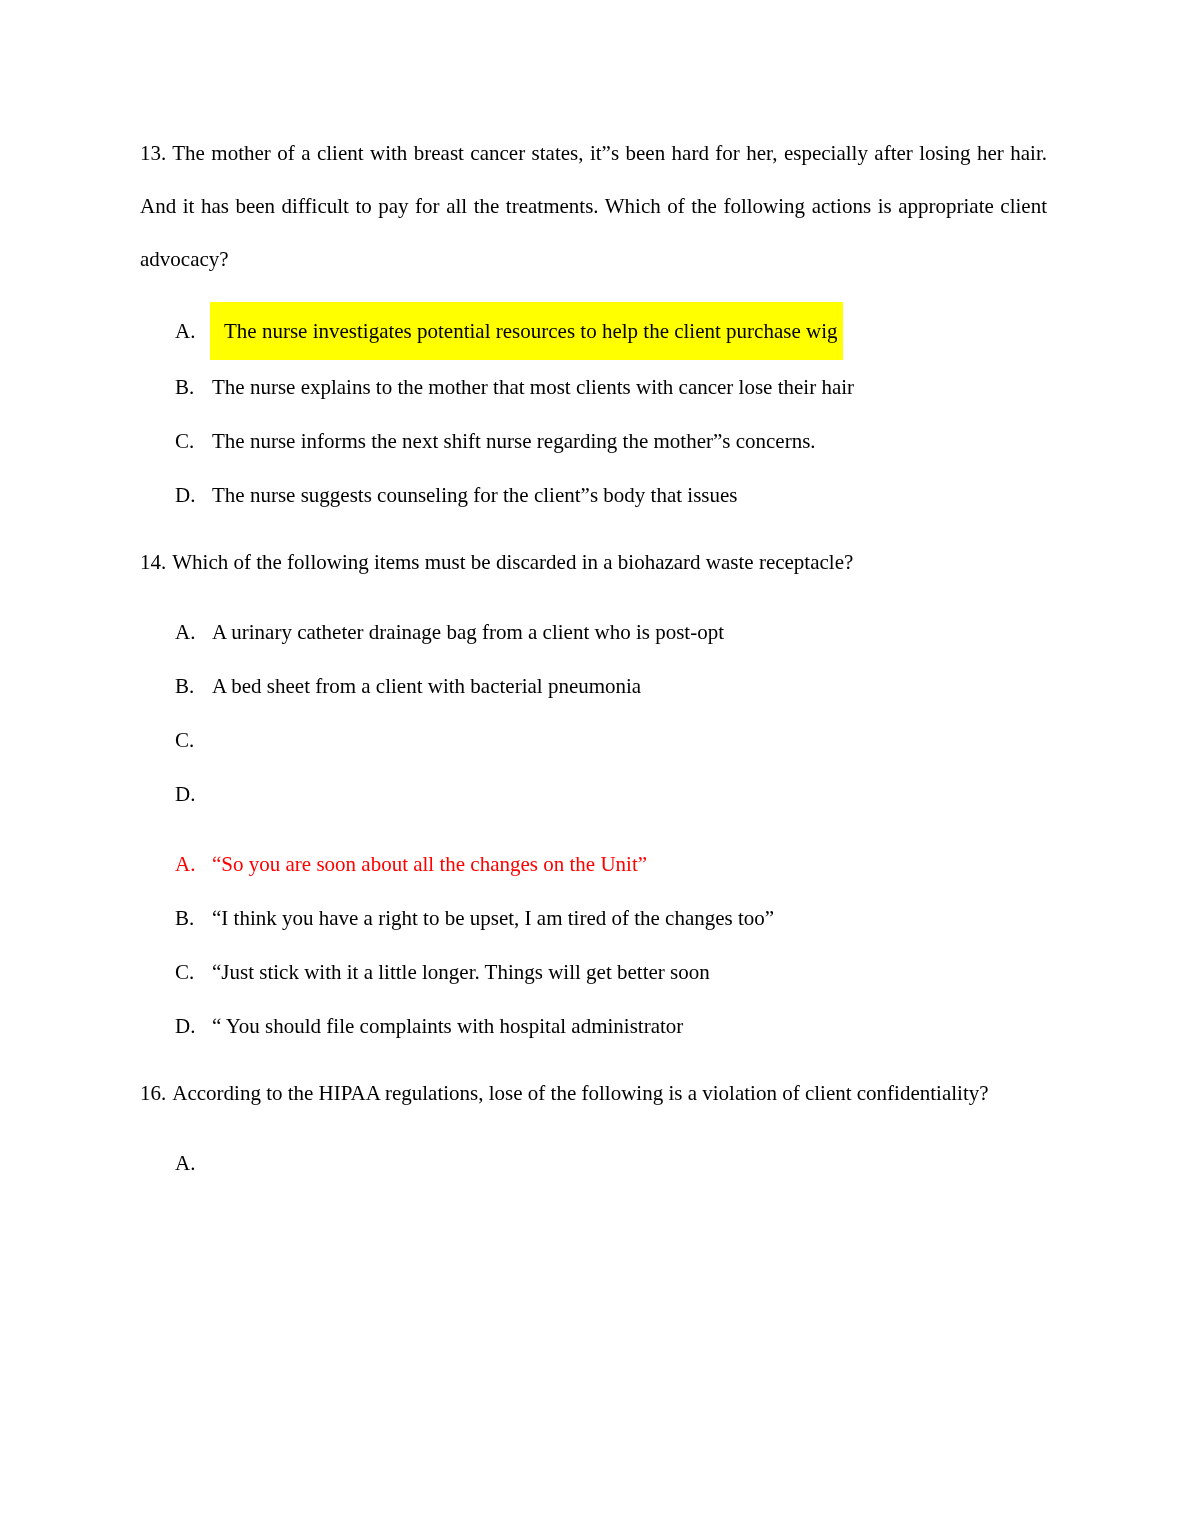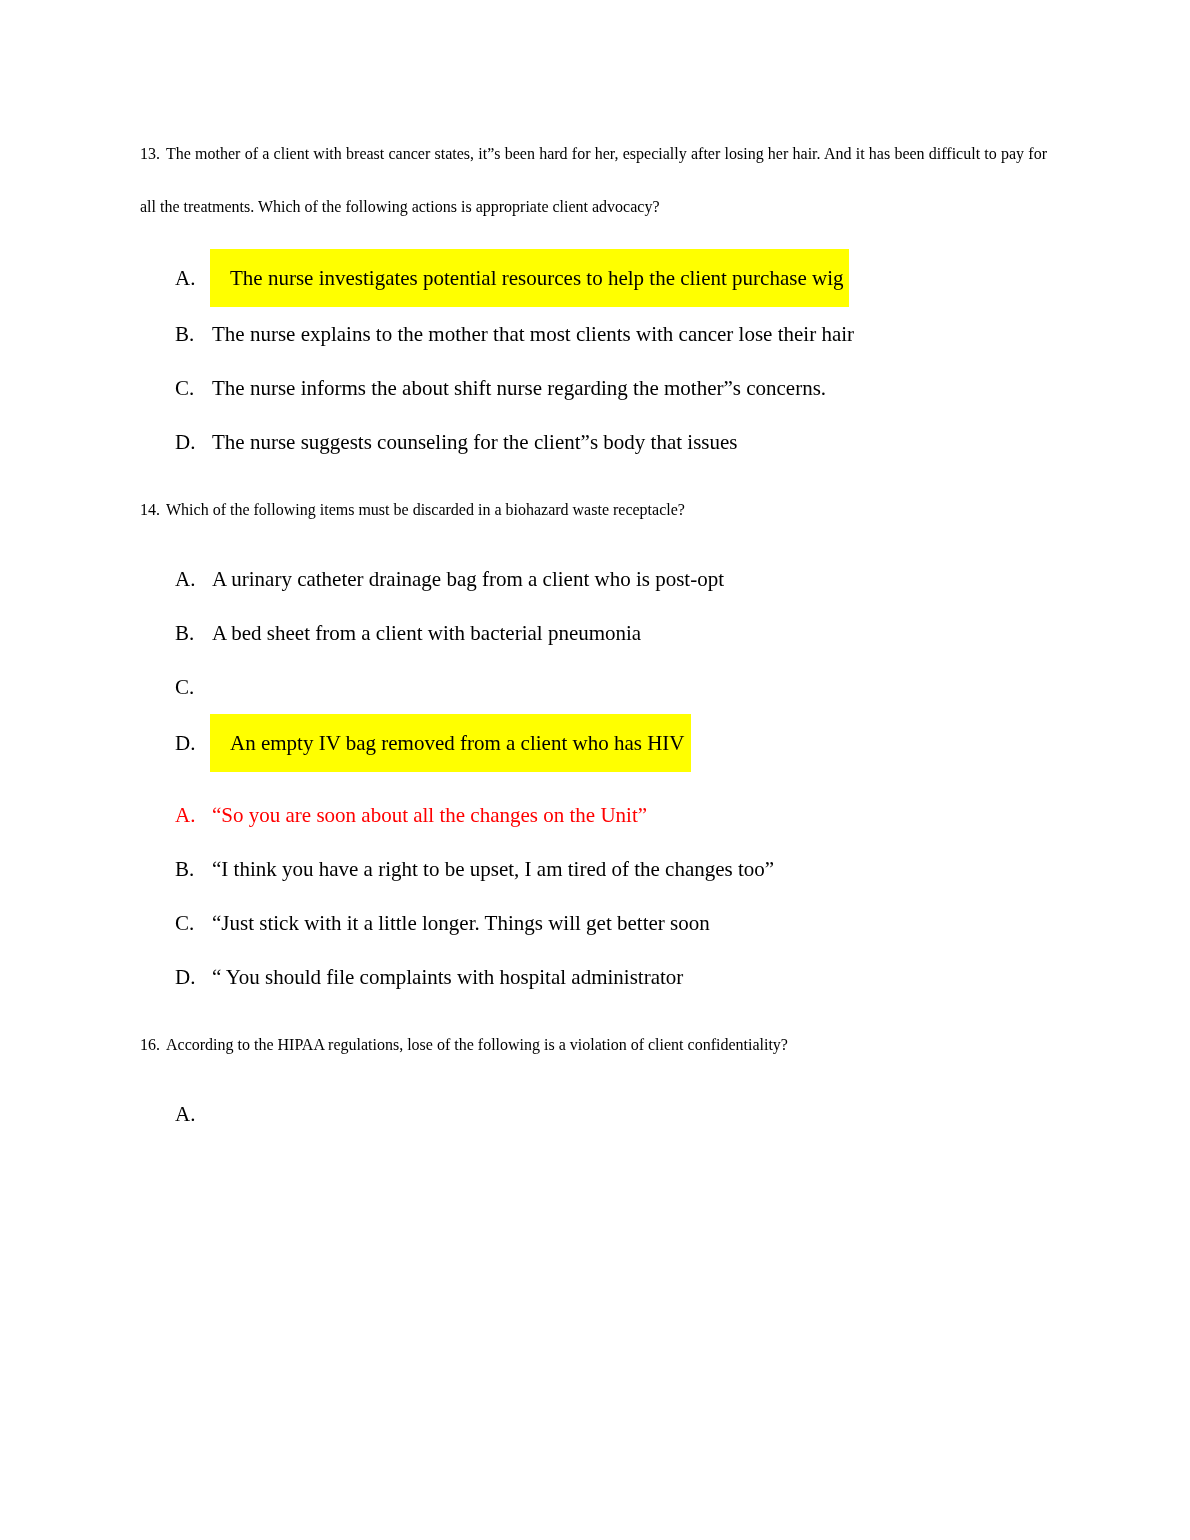--- a/index.html
+++ b/index.html
@@ -19,21 +19,21 @@
     padding: 127px 143px 40px 140px;
     background: #ffffff;
   }
   .question {
     margin-top: 14px;
   }
   .question:first-child {
     margin-top: 0;
   }
   .qtext {
-    font-size: 16px;
+    font-size: 21px;
     line-height: 53px;
     text-align: justify;
   }
   .qnum {
     margin-right: 6px;
   }
   .options {
     margin-top: 16px;
     padding-left: 35px;
   }
@@ -45,21 +45,21 @@
   }
   .option .letter {
     flex: 0 0 37px;
     width: 37px;
   }
   .option .otext {
     flex: 0 1 auto;
   }
   .option .otext.hl {
     background: var(--hl, #ffff00);
-    padding: 2px 6px 2px 20px;
+    padding: 2px 6px 2px 14px;
     margin-left: -2px;
   }
   .option.red {
     color: var(--red, #ff0000);
   }
 </style>
 </head>
 <body style="background: rgb(255, 255, 255);">
 
 <div class="page">
@@ -70,21 +70,21 @@
           <div class="option">
             <span class="letter">A.</span>
             <span class="otext hl">The nurse investigates potential resources to help the client purchase wig</span>
           </div>
           <div class="option">
             <span class="letter">B.</span>
             <span class="otext">The nurse explains to the mother that most clients with cancer lose their hair</span>
           </div>
           <div class="option">
             <span class="letter">C.</span>
-            <span class="otext">The nurse informs the about shift nurse regarding the mother”s concerns.</span>
+            <span class="otext">The nurse informs the next shift nurse regarding the mother”s concerns.</span>
           </div>
           <div class="option">
             <span class="letter">D.</span>
             <span class="otext">The nurse suggests counseling for the client”s body that issues</span>
           </div>
         </div>
       </div>
       <div class="question">
         <p class="qtext"><span class="qnum">14.</span><span>Which of the following items must be discarded in a biohazard waste receptacle?</span></p>
         <div class="options">
@@ -94,21 +94,20 @@
           </div>
           <div class="option">
             <span class="letter">B.</span>
             <span class="otext">A bed sheet from a client with bacterial pneumonia</span>
           </div>
           <div class="option">
             <span class="letter">C.</span>
           </div>
           <div class="option">
             <span class="letter">D.</span>
-            <span class="otext hl">An empty IV bag removed from a client who has HIV</span>
           </div>
         </div>
       </div>
       <div class="question">
         <div class="options">
           <div class="option red">
             <span class="letter">A.</span>
             <span class="otext">“So you are soon about all the changes on the Unit”</span>
           </div>
           <div class="option">

